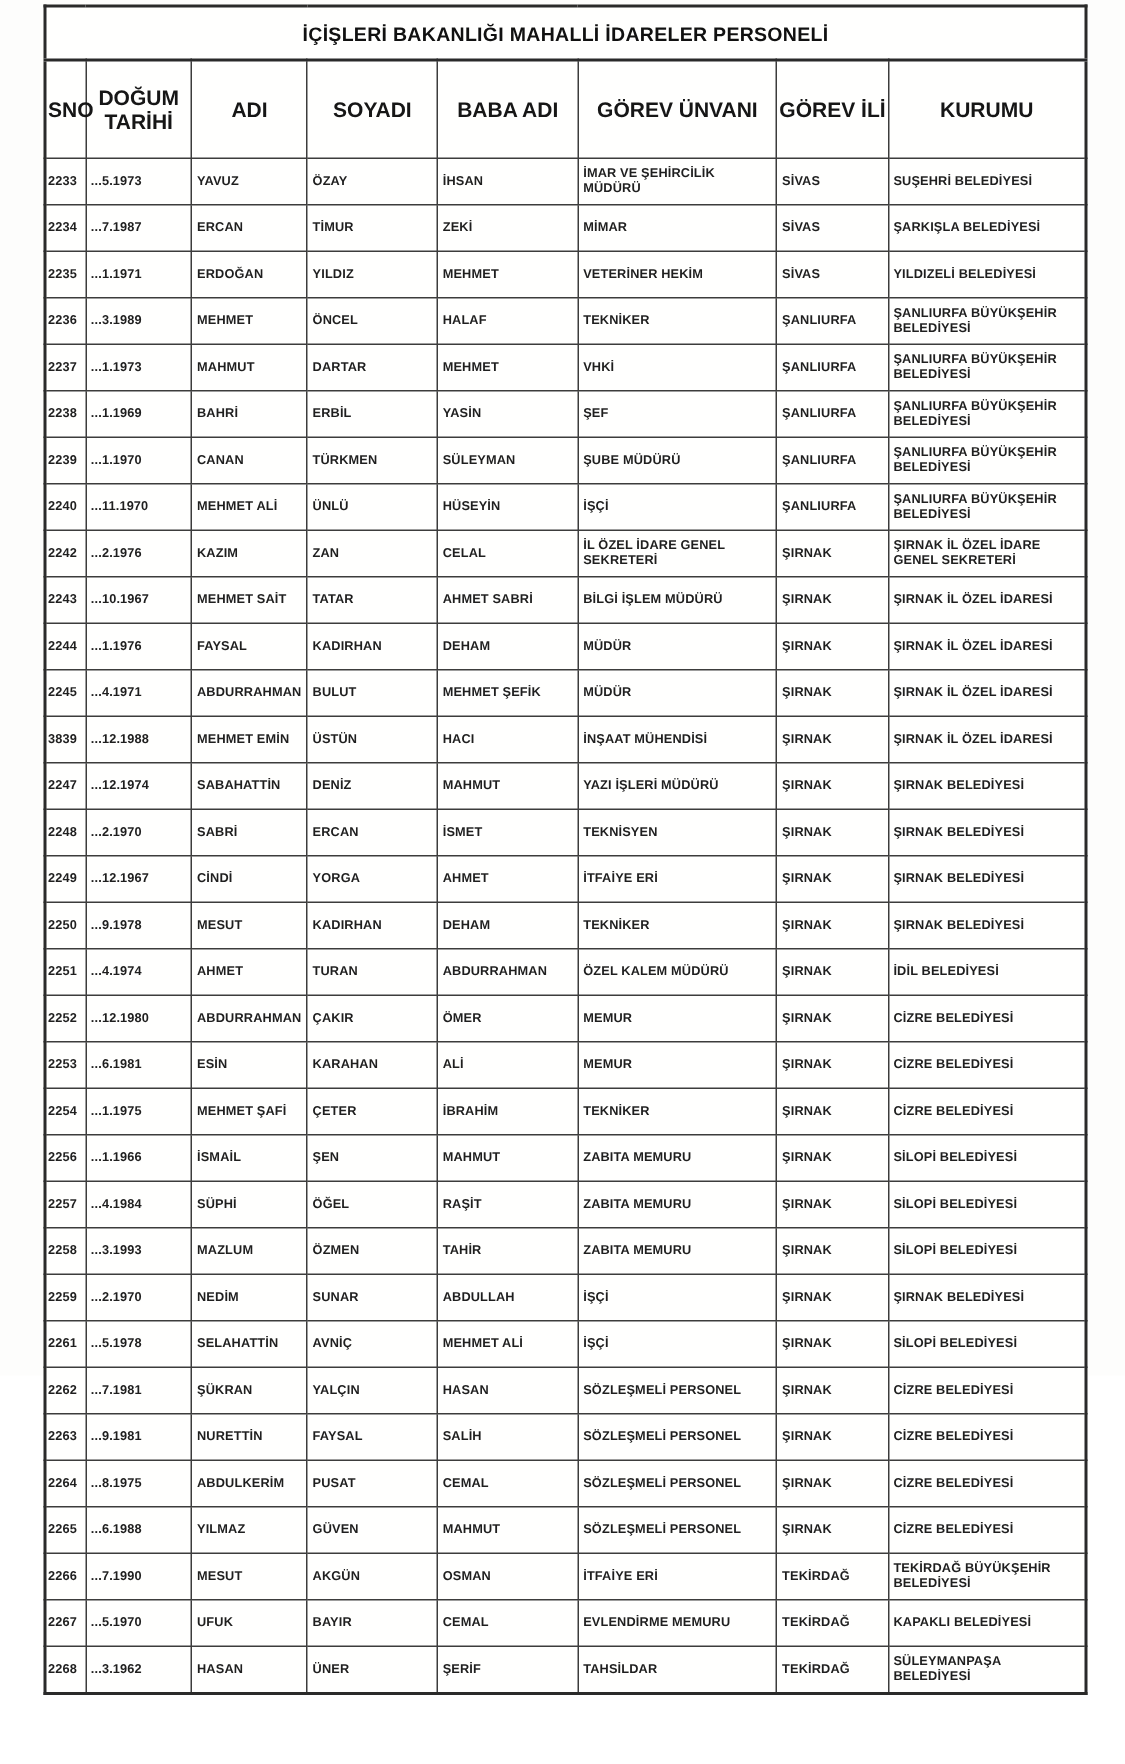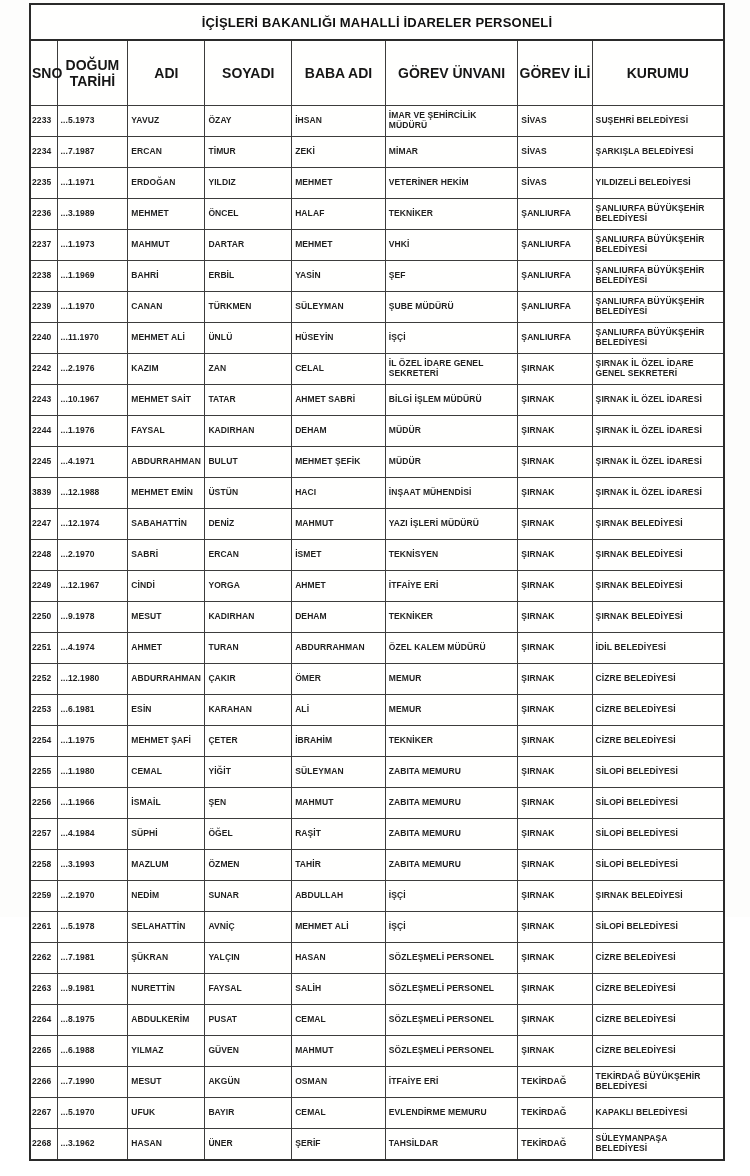--- a/index.html
+++ b/index.html
@@ -309,30 +309,20 @@
           <td class="cell sno">2254</td>
           <td class="cell dogum">...1.1975</td>
           <td class="cell adi">MEHMET ŞAFİ</td>
           <td class="cell soyadi">ÇETER</td>
           <td class="cell baba">İBRAHİM</td>
           <td class="cell unvan">TEKNİKER</td>
           <td class="cell il">ŞIRNAK</td>
           <td class="cell kurum">CİZRE BELEDİYESİ</td>
         </tr>
         <tr>
-          <td class="cell sno">2255</td>
-          <td class="cell dogum">...1.1980</td>
-          <td class="cell adi">CEMAL</td>
-          <td class="cell soyadi">YİĞİT</td>
-          <td class="cell baba">SÜLEYMAN</td>
-          <td class="cell unvan">ZABITA MEMURU</td>
-          <td class="cell il">ŞIRNAK</td>
-          <td class="cell kurum">SİLOPİ BELEDİYESİ</td>
-        </tr>
-        <tr>
           <td class="cell sno">2256</td>
           <td class="cell dogum">...1.1966</td>
           <td class="cell adi">İSMAİL</td>
           <td class="cell soyadi">ŞEN</td>
           <td class="cell baba">MAHMUT</td>
           <td class="cell unvan">ZABITA MEMURU</td>
           <td class="cell il">ŞIRNAK</td>
           <td class="cell kurum">SİLOPİ BELEDİYESİ</td>
         </tr>
         <tr>

